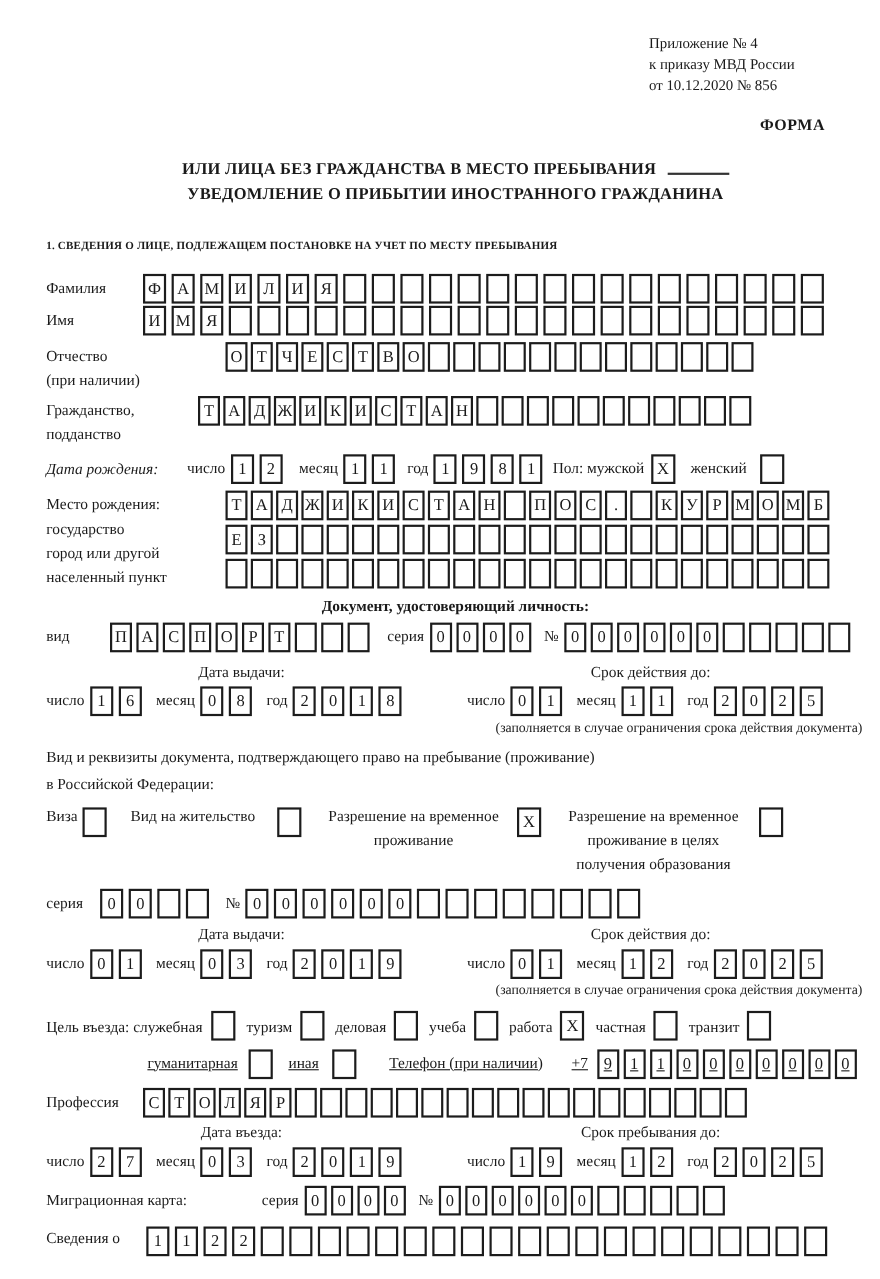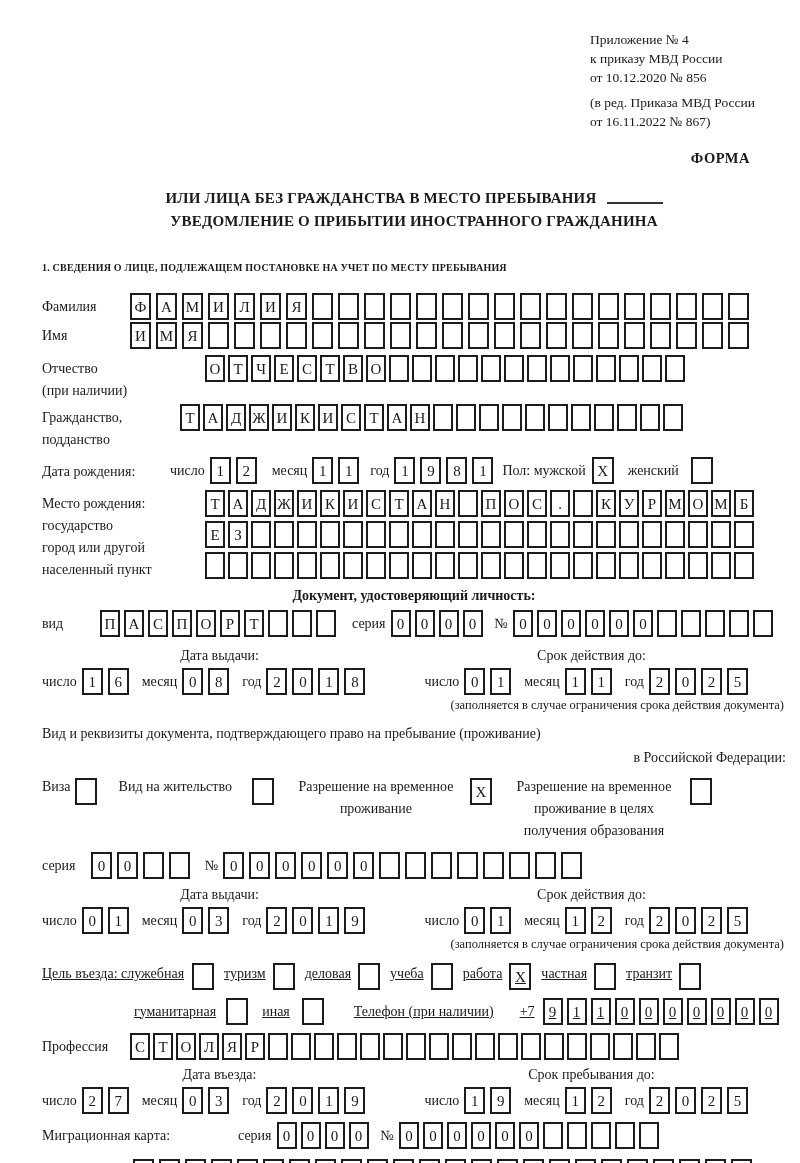--- a/index.html
+++ b/index.html
@@ -42,36 +42,32 @@
   .drow { display:flex; align-items:center; margin-top:1px; }
   .dlbl { margin-right:5px; flex:none; }
   .drow .cells { margin-right:8px; } .gap46 { width:46px; flex:none; }
   .dnote { text-align:right; font-size:12.5px; padding-right:2px; margin-top:2px; line-height:17px; }
   
   .permit-line { margin-top:8px; line-height:24px; }
   .visa-row { display:flex; align-items:flex-start; margin-top:6px; }
   .visa-row .box { margin-top:2px; }
   .ctr { text-align:center; line-height:22px; }
   
-  .purpose-row { display:flex; align-items:flex-start; margin-top:10px;text-decoration:underline; }
+  .purpose-row { display:flex; align-items:flex-end; margin-top:10px; }
   .purpose-row span.t { margin:0 7px 0 10px; }
   .purpose-row span.t0 { margin-right:8px; }
   .hum-row { display:flex; align-items:center; margin-top:8px; margin-left:92px;text-decoration:underline; }
 </style>
 </head>
 <body>
 
 <div class="appendix">
   <div>Приложение № 4</div>
   <div>к приказу МВД России</div>
   <div>от 10.12.2020 № 856</div>
-  <div class="grp2">
-    <div>(в ред. Приказа МВД России</div>
-    <div>от 16.11.2022 № 867)</div>
-  </div>
 </div>
 <div class="forma">ФОРМА</div>
 
 <div class="title">
   <div><span>ИЛИ ЛИЦА БЕЗ ГРАЖДАНСТВА В МЕСТО ПРЕБЫВАНИЯ</span><span class="blank-line"></span></div>
   <div>УВЕДОМЛЕНИЕ О ПРИБЫТИИ ИНОСТРАННОГО ГРАЖДАНИНА</div>
 </div>
 
 <div class="section-h">1. СВЕДЕНИЯ О ЛИЦЕ, ПОДЛЕЖАЩЕМ ПОСТАНОВКЕ НА УЧЕТ ПО МЕСТУ ПРЕБЫВАНИЯ</div>
 
@@ -189,21 +185,21 @@
       <span class="cell"></span>
       <span class="cell"></span>
       <span class="cell"></span>
       <span class="cell"></span>
       <span class="cell"></span>
       <span class="cell"></span>
     </div>
 </div>
 
 <div class="row mt6" style="align-items:center;">
-  <span class="lbl" style="width:128px;">Дата рождения:</span>
+  <span class="lbl" style="width:128px;font-style:italic;">Дата рождения:</span>
   <span class="dlbl">число</span>
   <span class="cells" style="margin-right:10px;">
       <span class="cell">1</span>
       <span class="cell">2</span>
     </span>
   <span class="dlbl">месяц</span>
   <span class="cells" style="margin-right:6px;">
       <span class="cell">1</span>
       <span class="cell">1</span>
     </span>
@@ -384,21 +380,21 @@
   <span class="cells">
       <span class="cell">2</span>
       <span class="cell">0</span>
       <span class="cell">2</span>
       <span class="cell">5</span>
     </span>
 </div>
 <div class="dnote">(заполняется в случае ограничения срока действия документа)</div>
 
 <div class="permit-line">Вид и реквизиты документа, подтверждающего право на пребывание (проживание)</div>
-<div style="line-height:24px;text-align:right;">в Российской Федерации:</div>
+<div style="line-height:24px;">в Российской Федерации:</div>
 <div class="visa-row">
   <span>Виза</span>
   <span class="box" style="margin-left:4px;"></span>
   <span style="margin-left:22px;">Вид на жительство</span>
   <span class="box" style="margin-left:20px;"></span>
   <div class="ctr" style="margin-left:16px; width:172px;">
     <div>Разрешение на временное</div>
     <div>проживание</div>
   </div>
   <span class="box" style="margin-left:8px;">X</span>

